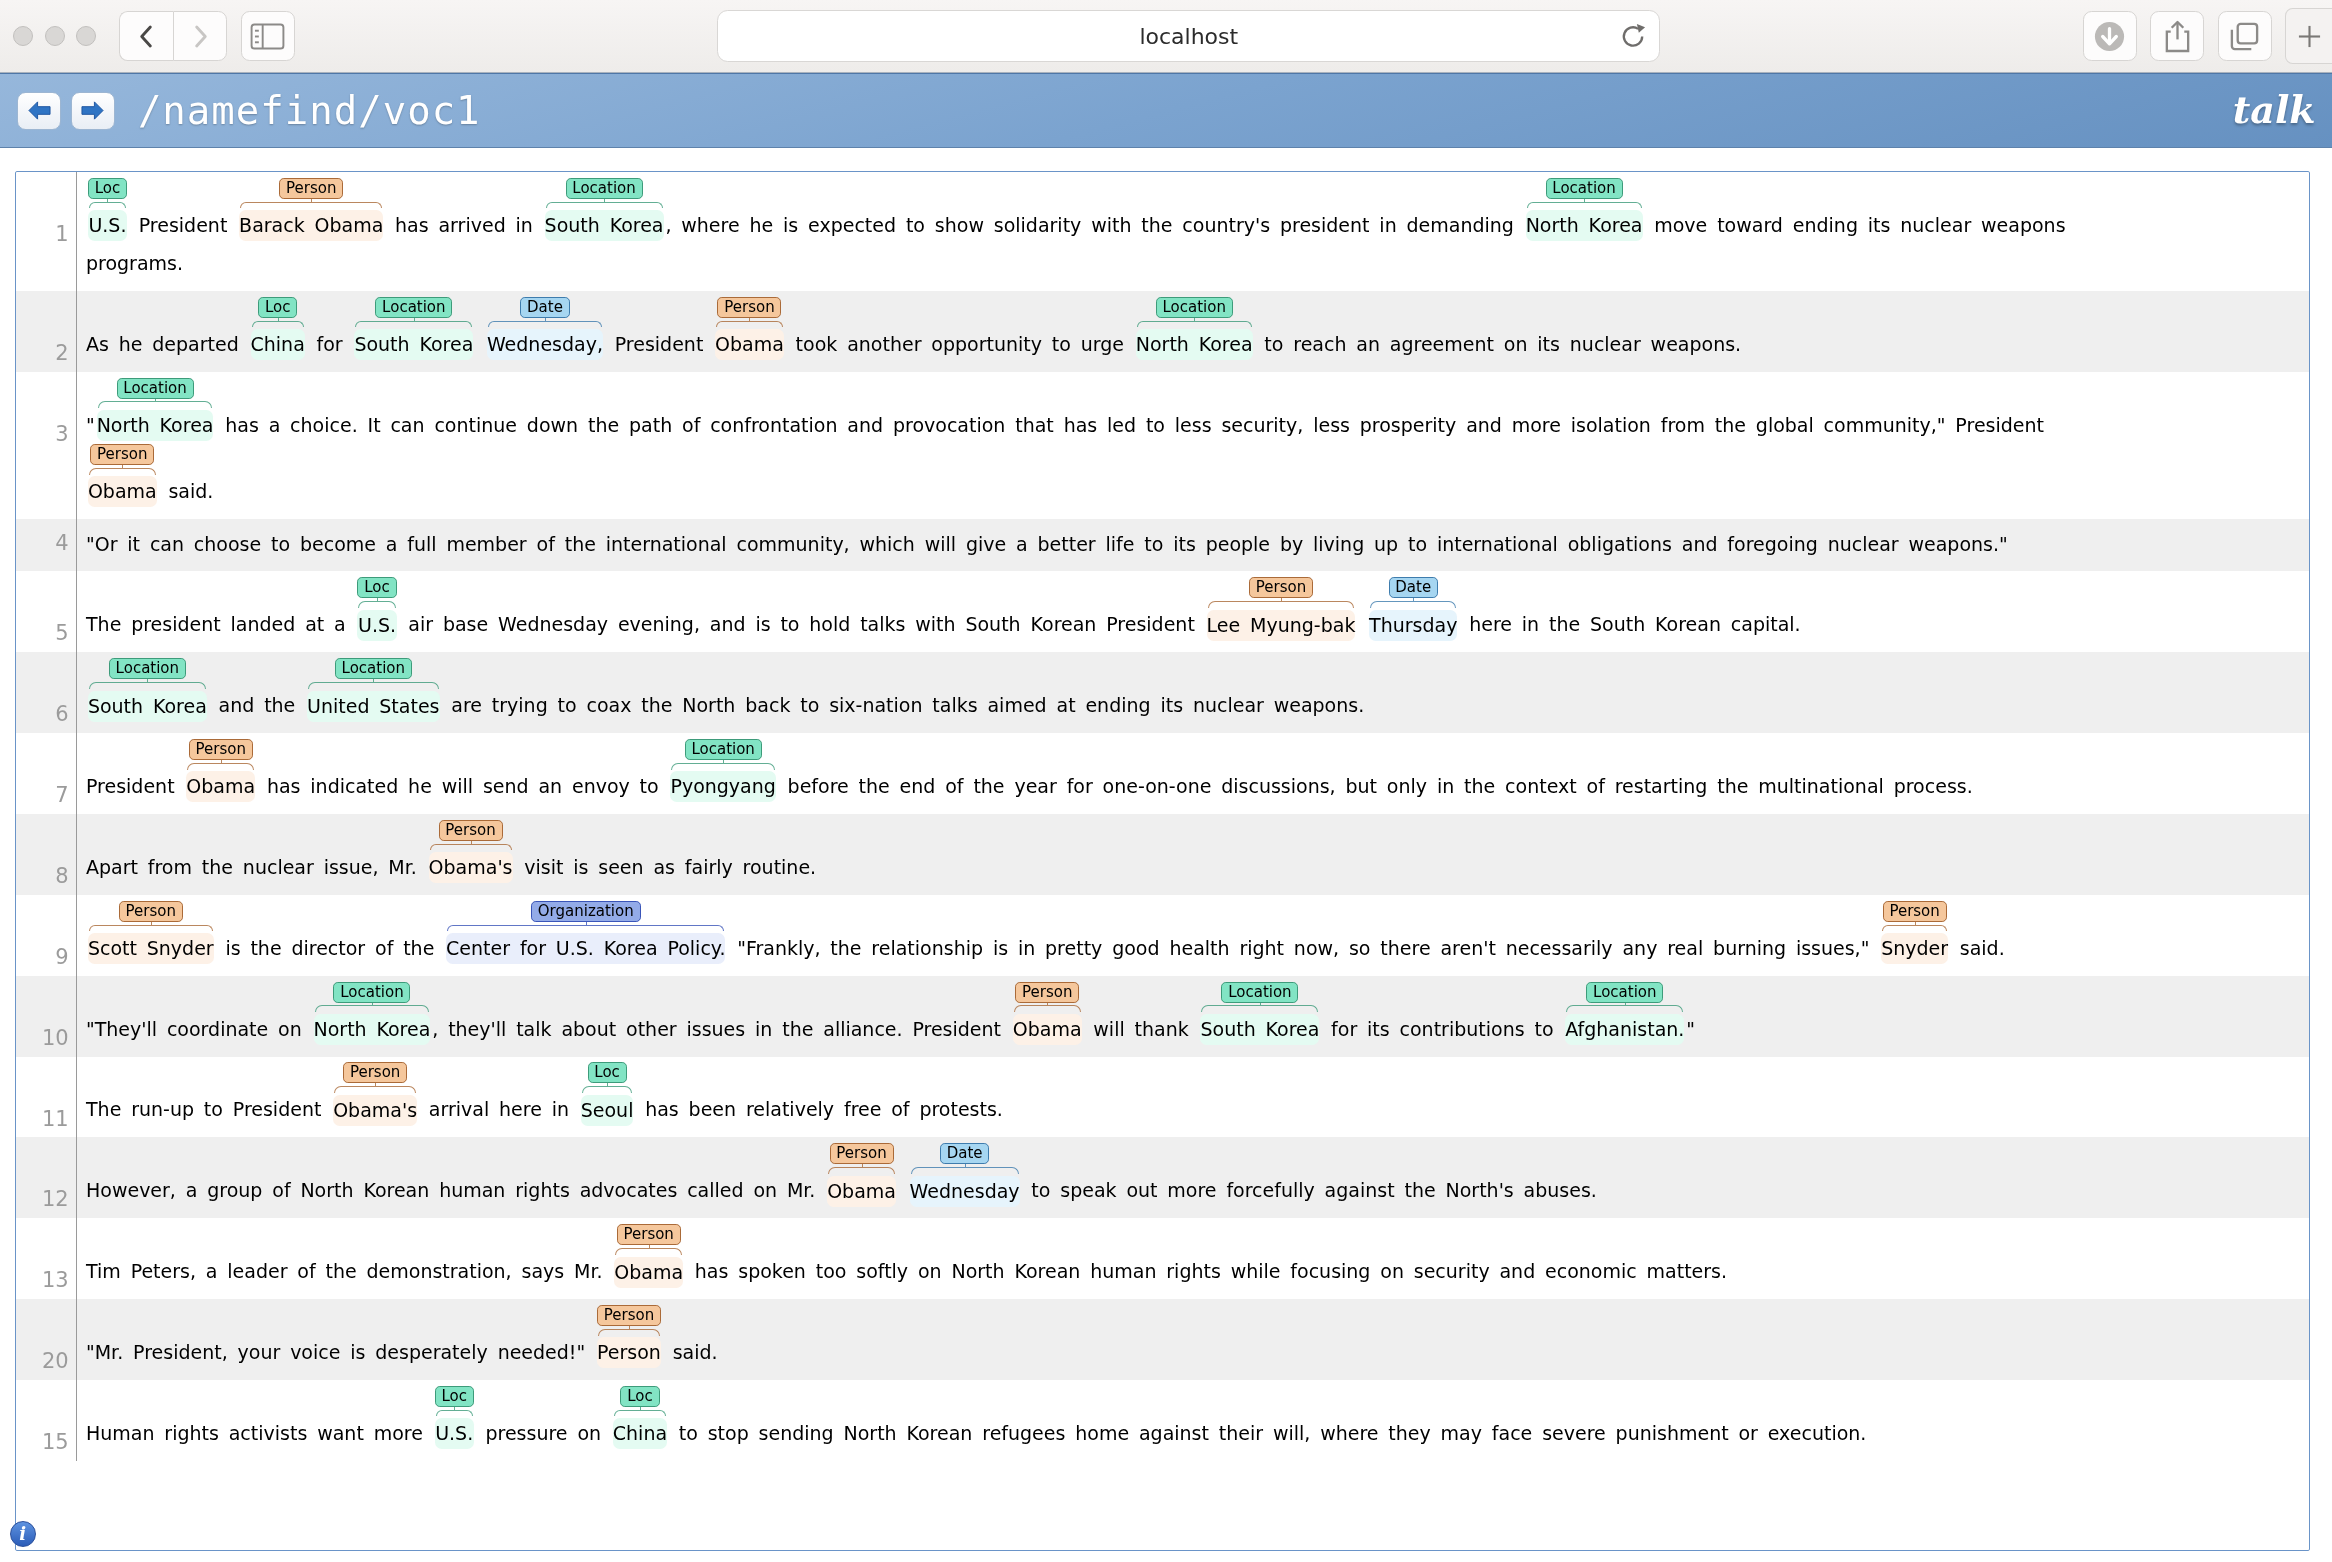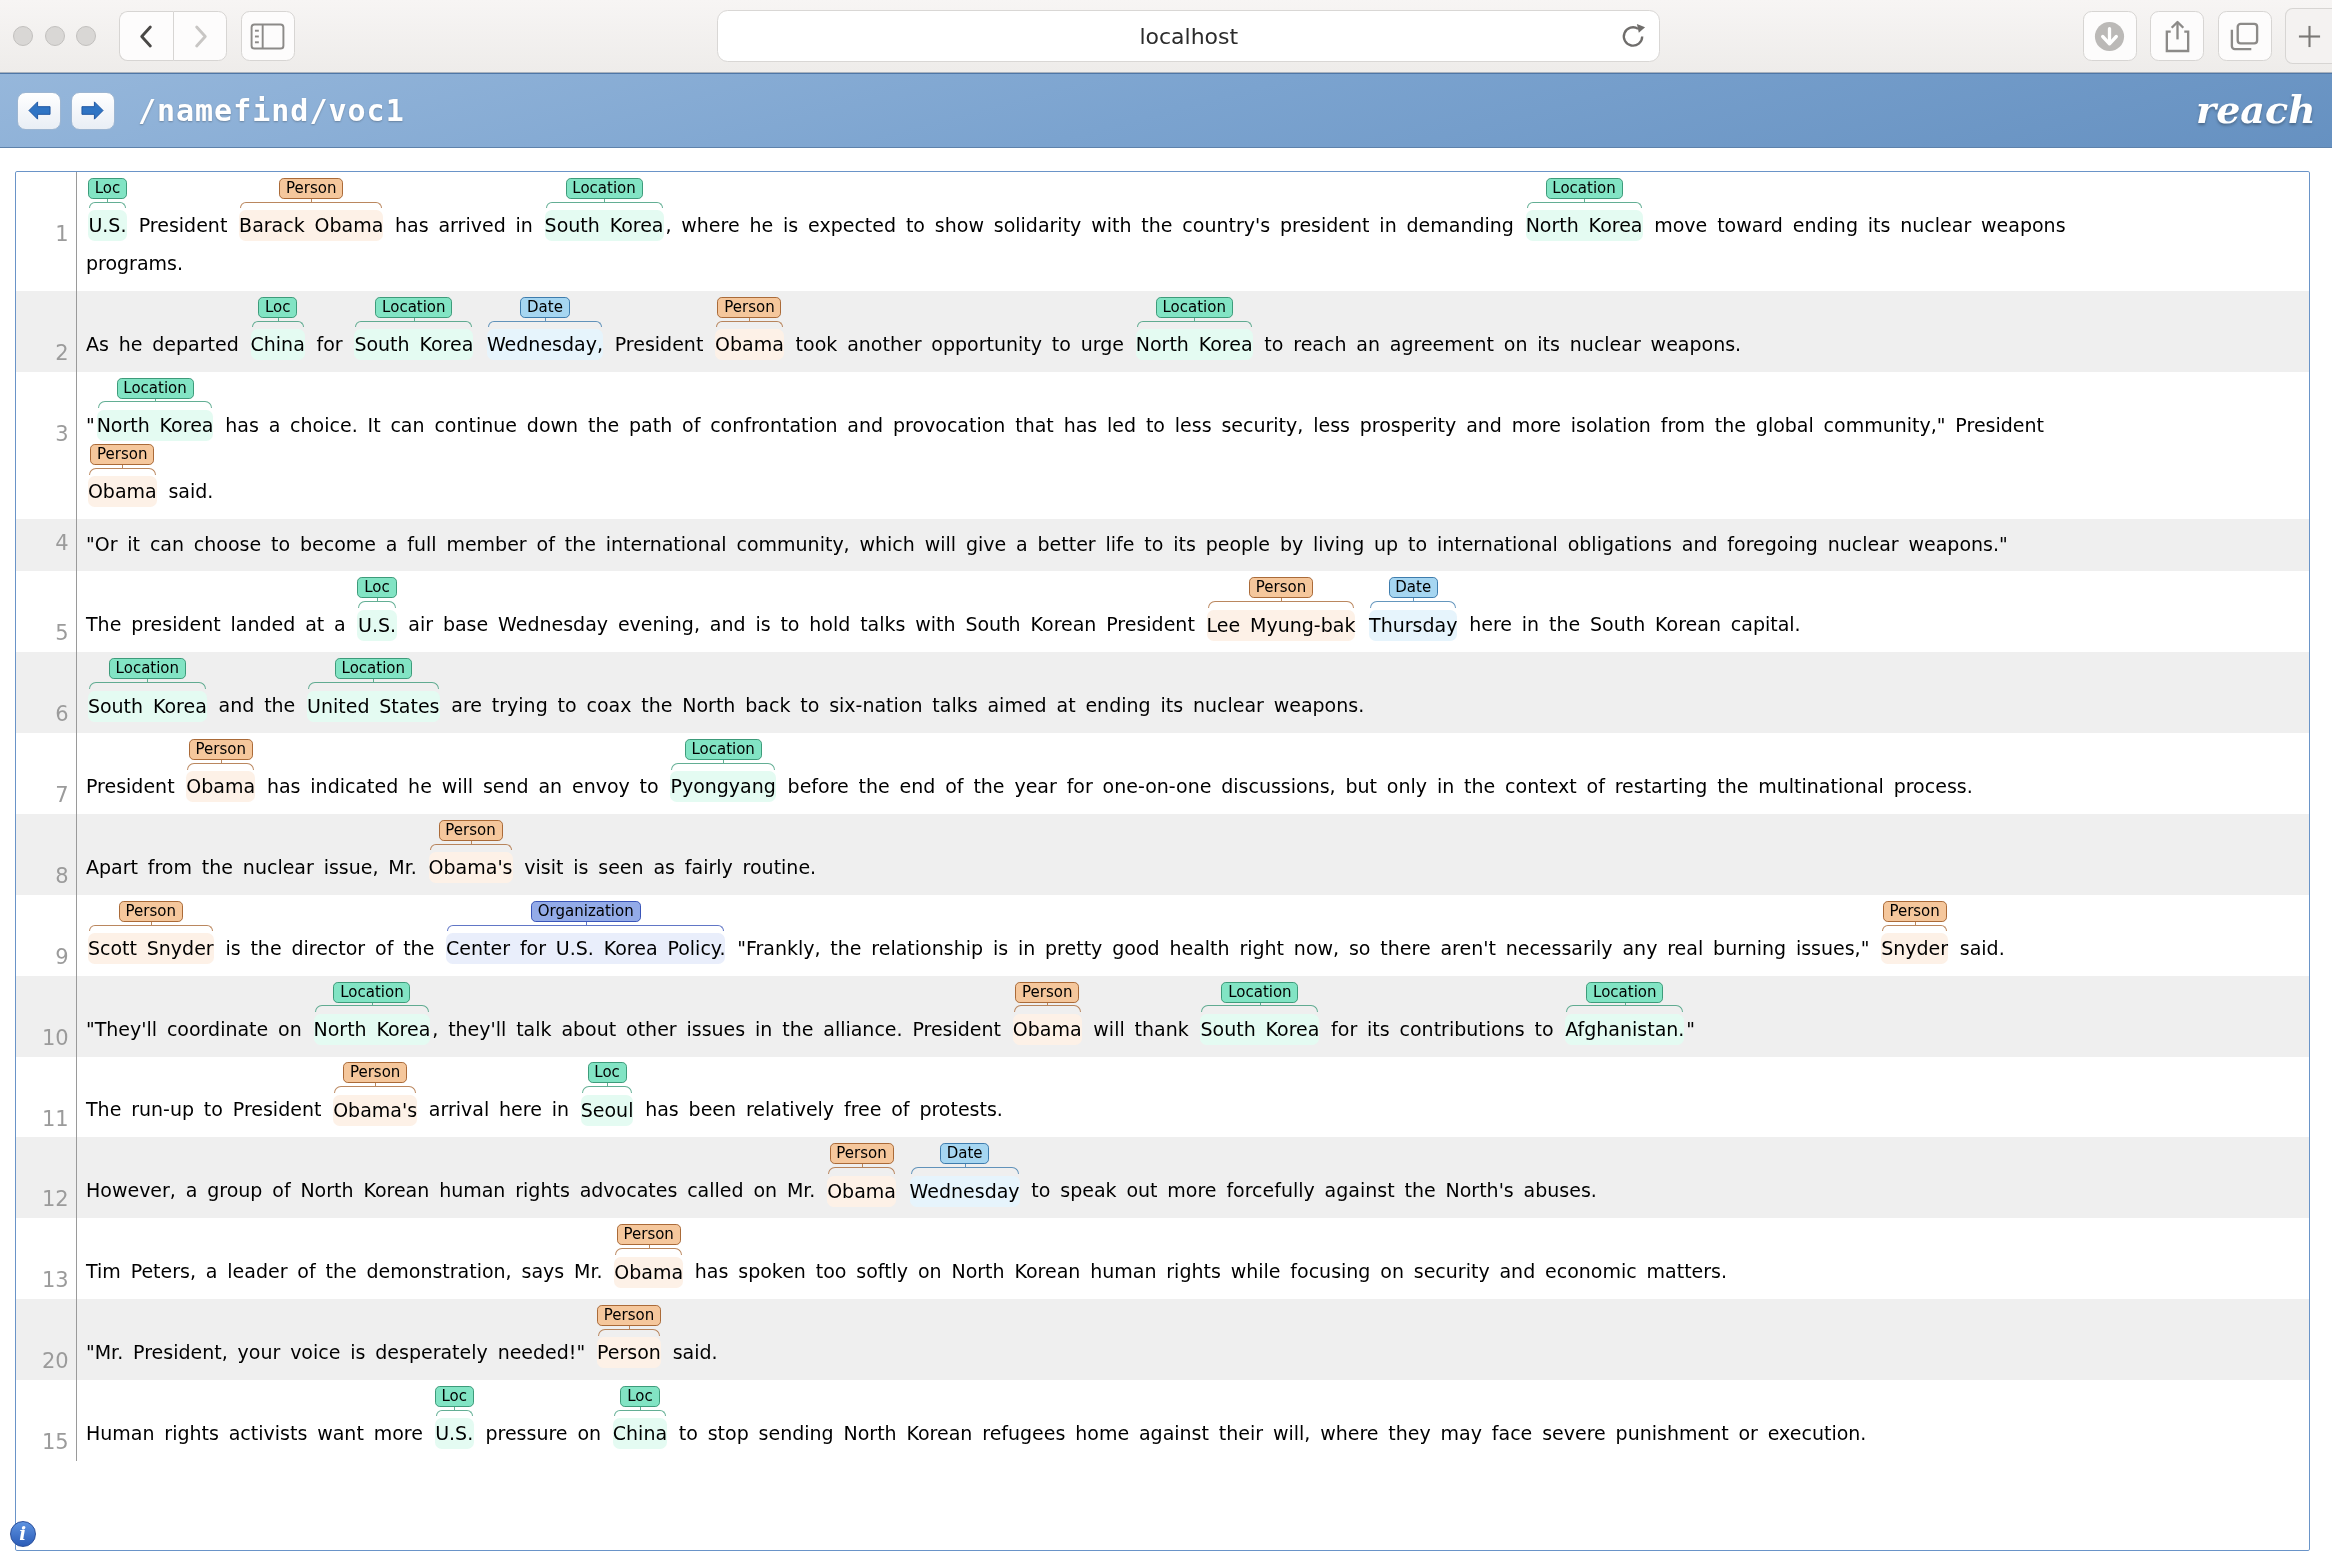--- a/index.html
+++ b/index.html
@@ -43,21 +43,21 @@
     background:linear-gradient(165deg,#96b7db 0%,#7ba3cf 50%,#6691c1 100%);
     border-top:1.9px solid #4f77a7; border-bottom:1px solid #5e82ab;
     position:relative;
   }
   .page-nav-btn {
     width:44px; height:38px; border-radius:8.6px; border:1px solid #9db6d2;
     background:linear-gradient(#ffffff,#e9eef5); display:flex; align-items:center; justify-content:center;
   }
   .breadcrumb {
     margin-left:13.4px; color:#ffffff; font-family:"DejaVu Sans Mono", monospace;
-    font-weight:bold; font-size:30px; letter-spacing:1px; text-shadow:0 1px 1.9px rgba(0,0,0,.25);
+    font-weight:normal; font-size:39px; letter-spacing:1px; text-shadow:0 1px 1.9px rgba(0,0,0,.25);
   }
   .brat-logo {
     position:absolute; right:17.3px; top:13.4px; color:#ffffff;
     font-family:"DejaVu Serif", serif; font-style:italic; font-weight:bold; font-size:38px;
     text-shadow:0 1.9px 2.9px rgba(0,0,0,.3);
   }
 
   
   .page { padding:23px 23px 0 15.4px; position:relative; height:1414px; }
   .doc-box {
@@ -186,21 +186,21 @@
     <svg width="27" height="23" viewBox="0 0 28 24">
       <path d="M12 3 L3 12 L12 21 L12 16 H25 V8 H12 Z" fill="#2f74c4" stroke="#1d55a0" stroke-width="1"></path>
     </svg>
   </div>
   <div class="page-nav-btn">
     <svg width="27" height="23" viewBox="0 0 28 24">
       <path d="M16 3 L25 12 L16 21 L16 16 H3 V8 H16 Z" fill="#2f74c4" stroke="#1d55a0" stroke-width="1"></path>
     </svg>
   </div>
   <span class="breadcrumb">/namefind/voc1</span>
-  <span class="brat-logo">reach</span>
+  <span class="brat-logo">talk</span>
 </div>
 
 <div class="page">
   <div class="doc-box">
       <div class="row has-ann">
     <div class="gutter">
       <span class="num">1</span>
     </div>
     <div class="content"><span class="ann" style="--bg: #82e4c4; --bd: #3d9b7a; --hl: #e4fbf2;"><span class="tag">Loc</span><span class="brace"></span><span class="txt">U.S.</span></span><span class="plain"> President </span><span class="ann" style="--bg: #f5c79c; --bd: #aa6a38; --hl: #fdf1e7;"><span class="tag">Person</span><span class="brace"></span><span class="txt">Barack Obama</span></span><span class="plain"> has arrived in </span><span class="ann" style="--bg: #82e4c4; --bd: #3d9b7a; --hl: #e4fbf2;"><span class="tag">Location</span><span class="brace"></span><span class="txt">South Korea</span></span><span class="plain">, where he is expected to show solidarity with the country's president in demanding </span><span class="ann" style="--bg: #82e4c4; --bd: #3d9b7a; --hl: #e4fbf2;"><span class="tag">Location</span><span class="brace"></span><span class="txt">North Korea</span></span><span class="plain"> move toward ending its nuclear weapons</span><br><span class="plain">programs.</span></div>
   </div>

